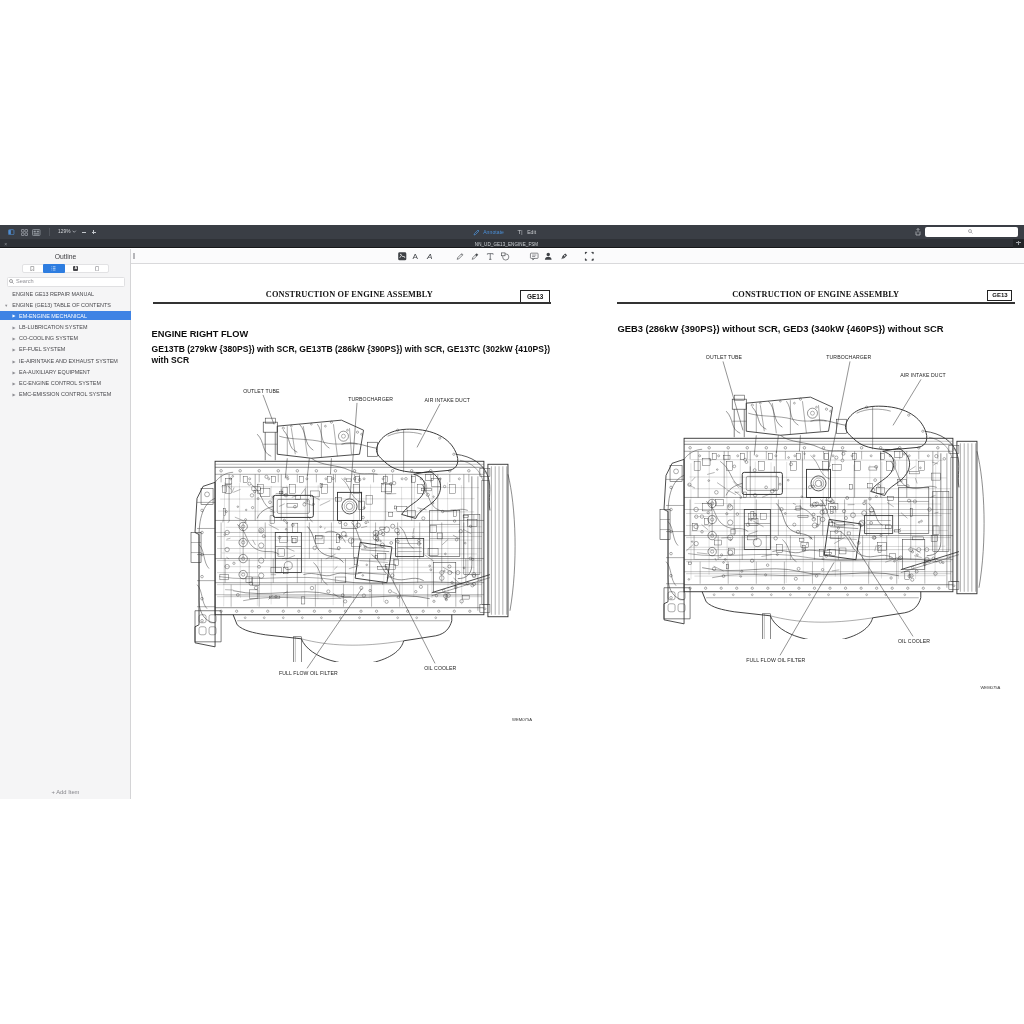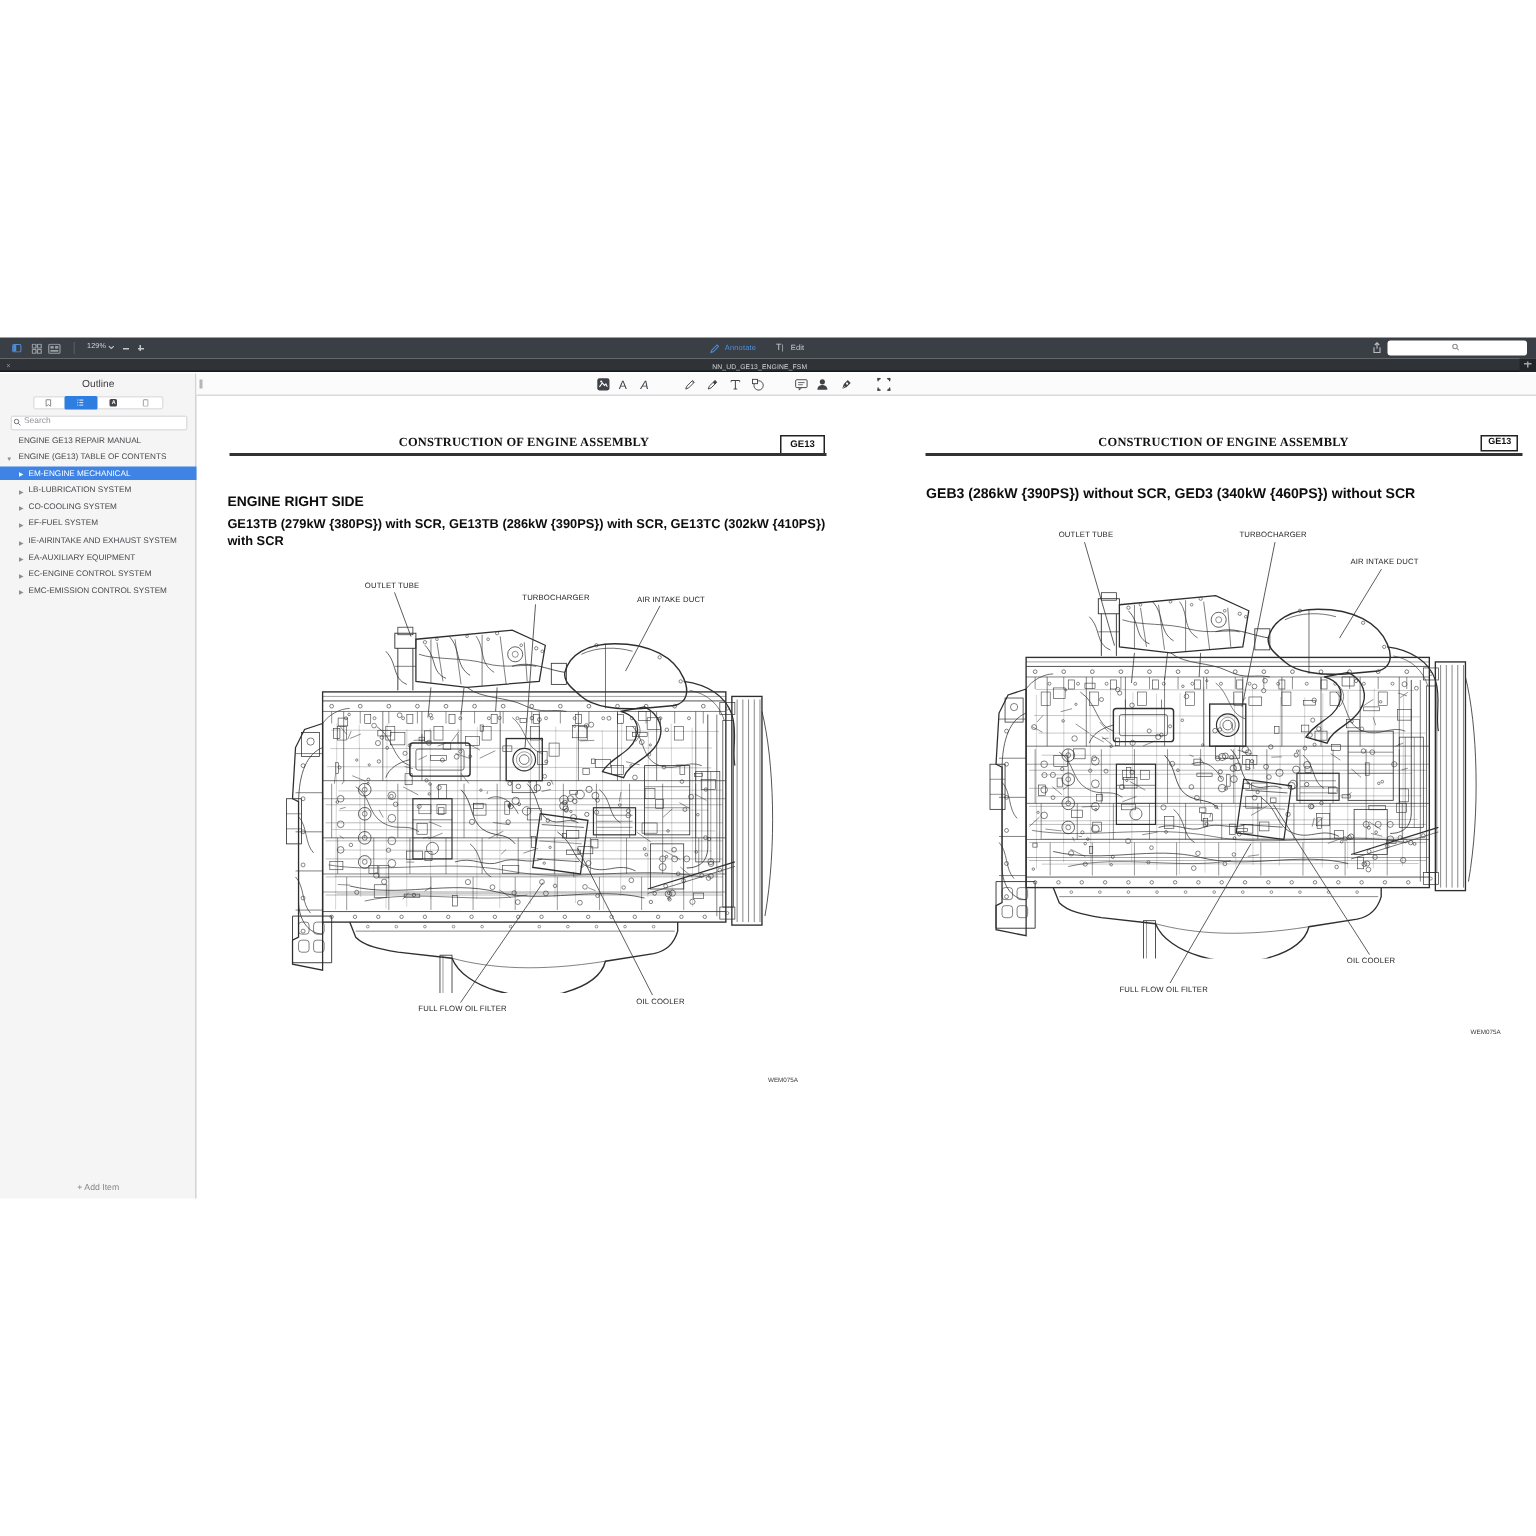--- a/index.html
+++ b/index.html
@@ -194,21 +194,21 @@
           <rect x="17" y="2" width="3" height="3"></rect>
           <rect x="2" y="17" width="3" height="3"></rect>
           <rect x="17" y="17" width="3" height="3"></rect>
         </g>
       </svg>
   </div>
   <div id="content" style="position:absolute;left:132px;top:39.6px;width:892px;height:534px;background:#fff;overflow:hidden">
     <div class="pdfhead" style="left:133.8px;top:25.0px">CONSTRUCTION OF ENGINE ASSEMBLY</div>
       <div class="ge13" style="left:388.4px;top:25.9px;width:29.4px;height:12.3px;line-height:11px">GE13</div>
       <div class="hrline" style="left:20.9px;top:37.7px;width:398.2px"></div>
-      <div class="h1" style="left:19.6px;top:64.1px;font-size:9.25px">ENGINE RIGHT SIDE</div>
+      <div class="h1" style="left:19.6px;top:64.1px;font-size:9.25px">ENGINE RIGHT FLOW</div>
       <div class="h1" style="left:19.6px;top:79.0px;font-size:8.55px;line-height:11.7px;white-space:normal;width:400px">GE13TB (279kW {380PS}) with SCR, GE13TB (286kW {390PS}) with SCR, GE13TC (302kW {410PS}) with SCR</div>
       <div class="pdfhead" style="left:600.2px;top:25.0px">CONSTRUCTION OF ENGINE ASSEMBLY</div>
       <div class="ge13" style="left:855.3px;top:25.9px;width:25.2px;height:11px;line-height:9.8px;font-size:6px">GE13</div>
       <div class="hrline" style="left:485.4px;top:37.7px;width:397.9px"></div>
       <div class="h1" style="left:485.4px;top:58.0px;font-size:9.4px">GEB3 (286kW {390PS}) without SCR, GED3 (340kW {460PS}) without SCR</div>
       <svg class="abs" style="left:58.0px;top:148.4px" width="329" height="249" viewBox="-1 -1 328 248">
         <rect x="72.0" y="8.0" width="14.0" height="10.0" rx="0" fill="none" stroke="#2f2f2f" stroke-width="0.6"></rect>
         <rect x="74.0" y="4.0" width="10.0" height="5.0" rx="0" fill="none" stroke="#2f2f2f" stroke-width="0.5"></rect>
         <path d="M74,18 L74,46 M84,18 L84,46" fill="none" stroke="#2f2f2f" stroke-width="0.6"></path>
         <line x1="72.0" y1="30.0" x2="86.0" y2="30.0" stroke="#2f2f2f" stroke-width="0.4"></line>

